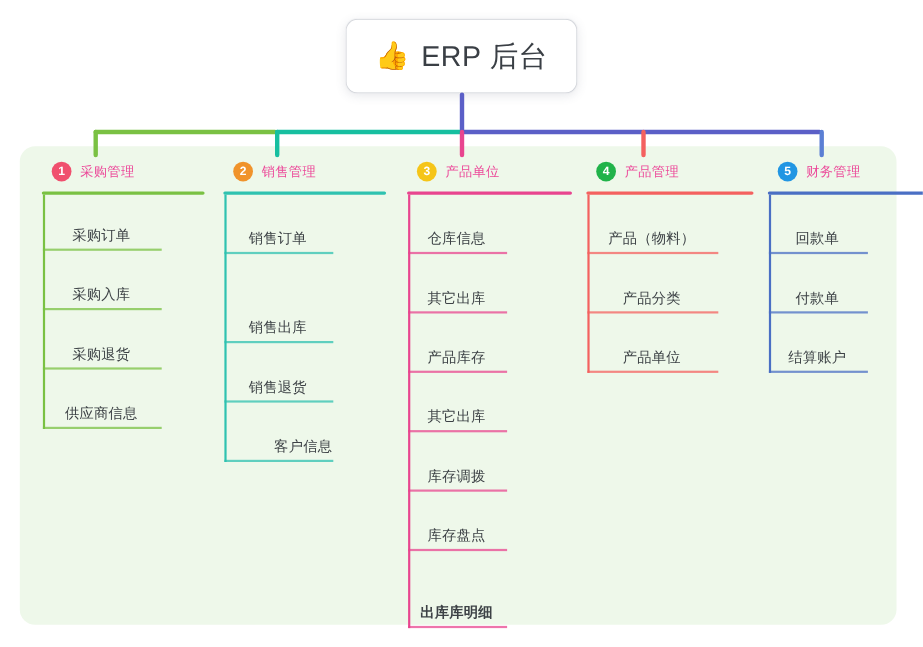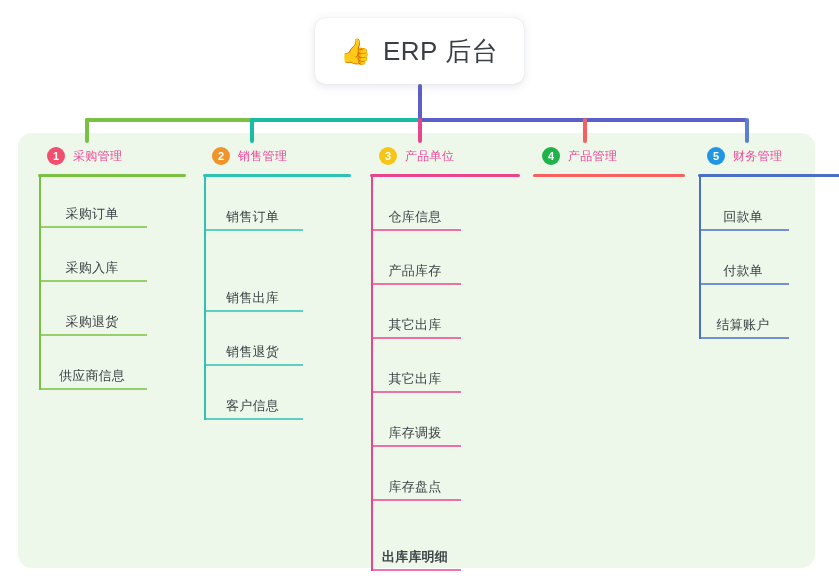--- a/index.html
+++ b/index.html
@@ -203,44 +203,44 @@
             <div class="item-rule" style="background: rgb(47, 194, 176); opacity: 0.75; width: 99px;"></div>
           </div>
           <div class="item" style="height: 54px; width: 99px; margin-top: 27px;">
             <span class="item-label">销售出库</span>
             <div class="item-rule" style="background: rgb(47, 194, 176); opacity: 0.75; width: 99px;"></div>
           </div>
           <div class="item" style="height: 54px; width: 99px;">
             <span class="item-label">销售退货</span>
             <div class="item-rule" style="background: rgb(47, 194, 176); opacity: 0.75; width: 99px;"></div>
           </div>
-          <div class="item" style="height: 54px; width: 99px;">
+          <div class="item" style="height: 54px; width: 99px; justify-content: flex-end;">
             <span class="item-label">客户信息</span>
             <div class="item-rule" style="background: rgb(47, 194, 176); opacity: 0.75; width: 99px;"></div>
           </div>
         </div>
       </div>
       <div class="column" style="left: 370px; width: 150px;">
         <div class="col-head">
           <span class="badge" style="background: rgb(245, 197, 24);">3</span>
           <span class="col-title">产品单位</span>
         </div>
         <div class="head-rule" style="background: rgb(232, 69, 143); width: 150px;"></div>
         <div class="items">
           <div class="spine" style="background: rgb(232, 69, 143);"></div>
           <div class="item" style="height: 54px; width: 90px;">
             <span class="item-label">仓库信息</span>
             <div class="item-rule" style="background: rgb(232, 69, 143); opacity: 0.75; width: 90px;"></div>
           </div>
           <div class="item" style="height: 54px; width: 90px;">
+            <span class="item-label">其它出库</span>
+            <div class="item-rule" style="background: rgb(232, 69, 143); opacity: 0.75; width: 90px;"></div>
+          </div>
+          <div class="item" style="height: 54px; width: 90px;">
             <span class="item-label">产品库存</span>
-            <div class="item-rule" style="background: rgb(232, 69, 143); opacity: 0.75; width: 90px;"></div>
-          </div>
-          <div class="item" style="height: 54px; width: 90px;">
-            <span class="item-label">其它出库</span>
             <div class="item-rule" style="background: rgb(232, 69, 143); opacity: 0.75; width: 90px;"></div>
           </div>
           <div class="item" style="height: 54px; width: 90px;">
             <span class="item-label">其它出库</span>
             <div class="item-rule" style="background: rgb(232, 69, 143); opacity: 0.75; width: 90px;"></div>
           </div>
           <div class="item" style="height: 54px; width: 90px;">
             <span class="item-label">库存调拨</span>
             <div class="item-rule" style="background: rgb(232, 69, 143); opacity: 0.75; width: 90px;"></div>
           </div>
@@ -253,20 +253,35 @@
             <div class="item-rule" style="background: rgb(232, 69, 143); opacity: 0.75; width: 90px;"></div>
           </div>
         </div>
       </div>
       <div class="column" style="left: 533px; width: 152px;">
         <div class="col-head">
           <span class="badge" style="background: rgb(33, 179, 74);">4</span>
           <span class="col-title">产品管理</span>
         </div>
         <div class="head-rule" style="background: rgb(244, 97, 95); width: 152px;"></div>
+        <div class="items">
+          <div class="spine" style="background: rgb(244, 97, 95);"></div>
+          <div class="item" style="height: 54px; width: 119px;">
+            <span class="item-label">产品（物料）</span>
+            <div class="item-rule" style="background: rgb(244, 97, 95); opacity: 0.75; width: 119px;"></div>
+          </div>
+          <div class="item" style="height: 54px; width: 119px;">
+            <span class="item-label">产品分类</span>
+            <div class="item-rule" style="background: rgb(244, 97, 95); opacity: 0.75; width: 119px;"></div>
+          </div>
+          <div class="item" style="height: 54px; width: 119px;">
+            <span class="item-label">产品单位</span>
+            <div class="item-rule" style="background: rgb(244, 97, 95); opacity: 0.75; width: 119px;"></div>
+          </div>
+        </div>
       </div>
       <div class="column" style="left: 698px; width: 148px;">
         <div class="col-head">
           <span class="badge" style="background: rgb(33, 150, 227);">5</span>
           <span class="col-title">财务管理</span>
         </div>
         <div class="head-rule" style="background: rgb(74, 111, 196); width: 148px;"></div>
         <div class="items">
           <div class="spine" style="background: rgb(74, 111, 196);"></div>
           <div class="item" style="height: 54px; width: 90px;">

